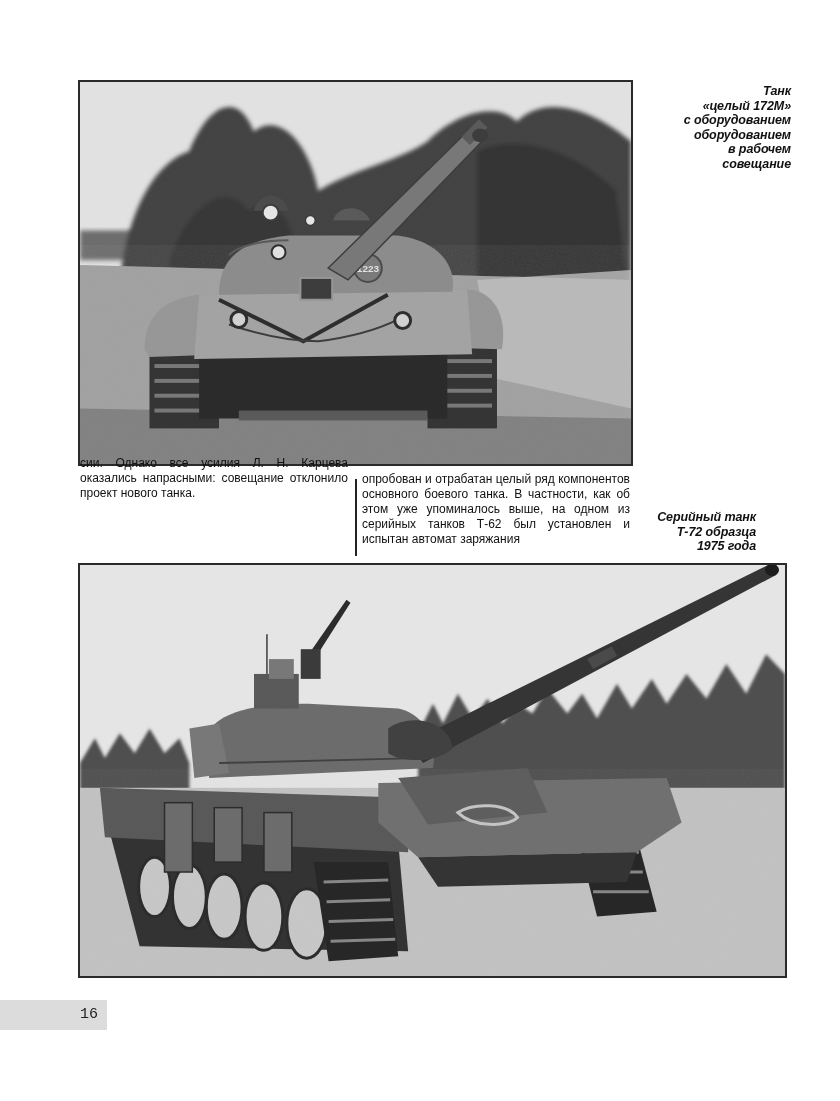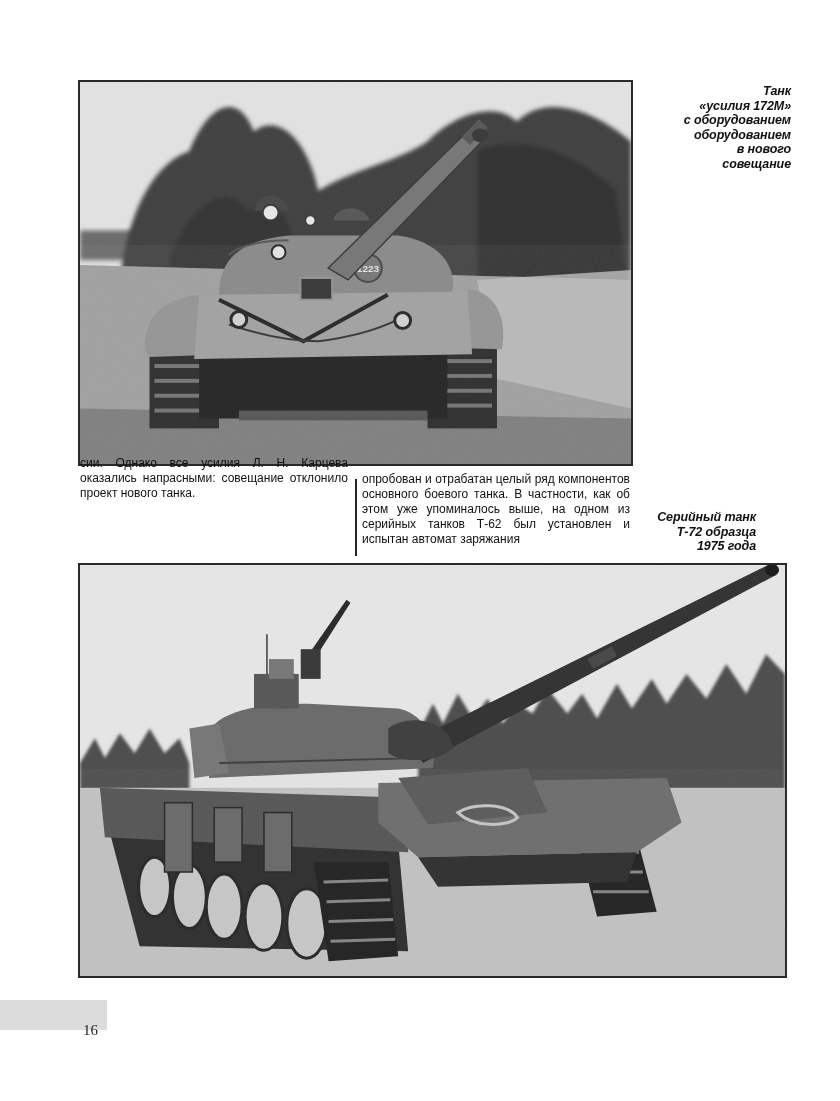--- a/index.html
+++ b/index.html
@@ -35,22 +35,21 @@
   #col-divider {
     position: absolute; left: 355px; top: 479px; width: 1.5px; height: 77px; background: #222;
   }
 
   #page-number-bar {
     position: absolute; left: 0; top: 1000px; width: 107px; height: 30px;
     background: #dcdcdc;
   }
   #page-number {
     position: absolute; right: 9px; top: 6px; font-size: 15px; color: #222;
-    font-family: Liberation Serif, serif;
-    margin-top: 16px;
+    font-family: Liberation Mono, monospace;
   }
 </style>
 </head>
 <body>
 
 <div id="photo-top" class="photo">
   <svg viewBox="0 0 555 386" preserveAspectRatio="none">
     <defs>
       <filter id="grain1">
           <feTurbulence type="fractalNoise" baseFrequency="0.9" numOctaves="2" seed="3"></feTurbulence>
@@ -124,24 +123,24 @@
     <path d="M250 188 L270 200 L405 60 L392 48 Z" fill="#777" stroke="#333" stroke-width="1.5"></path>
     <rect x="385" y="45" width="25" height="12" transform="rotate(-45 397 51)" fill="#555"></rect>
     <ellipse cx="403" cy="54" rx="8" ry="7" fill="#333"></ellipse>
 
     <rect width="555" height="386" fill="#888" opacity="0.12" filter="url(#grain1)"></rect>
   </svg>
 </div>
 
 <div id="caption-top" class="caption">
   <div>Танк</div>
-  <div>«усилия 172М»</div>
+  <div>«целый 172М»</div>
   <div>с оборудованием</div>
   <div>оборудованием</div>
-  <div>в нового</div>
+  <div>в рабочем</div>
   <div>совещание</div>
 </div>
 
 <div id="col-left" class="text-col">
   <p>сии. Однако все усилия Л. Н. Карцева оказались напрасными: совещание отклонило проект нового танка.</p>
 </div>
 <div id="col-divider"></div>
 <div id="col-right" class="text-col">
   <p>опробован и отрабатан целый ряд компонентов основного боевого танка. В частности, как об этом уже упоминалось выше, на одном из серийных танков Т-62 был установлен и испытан автомат заряжания</p>
 </div>

